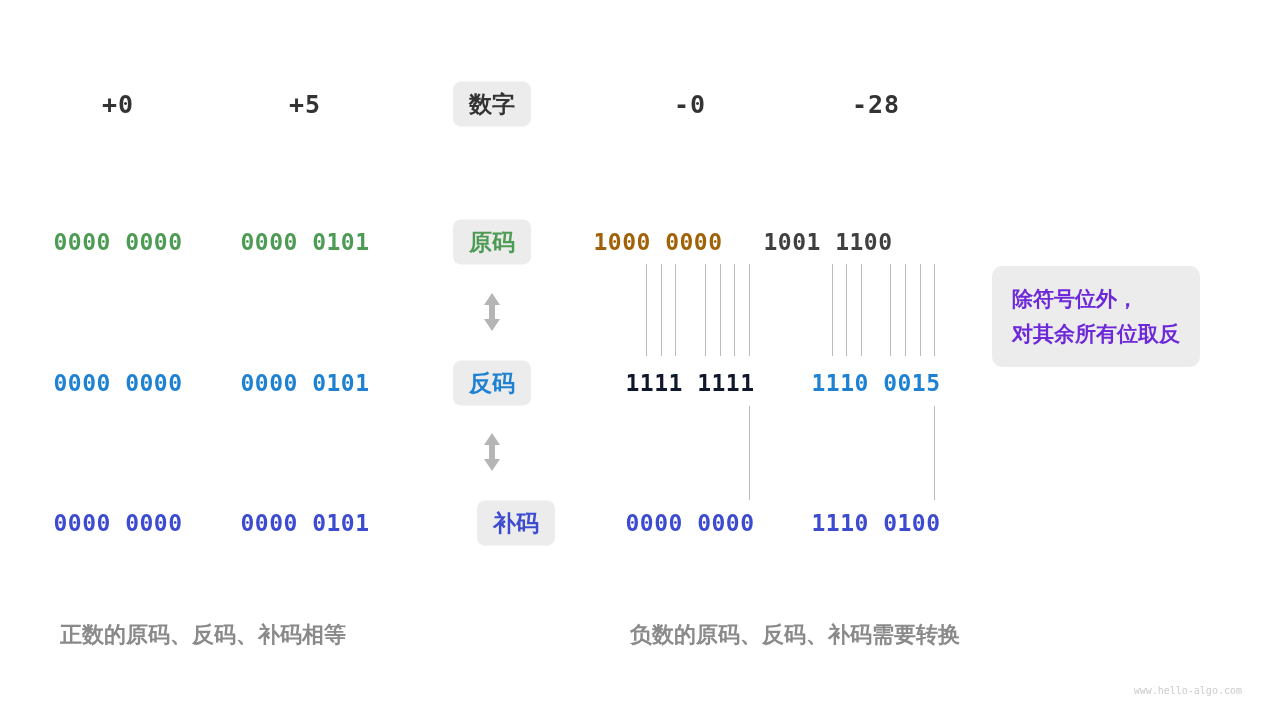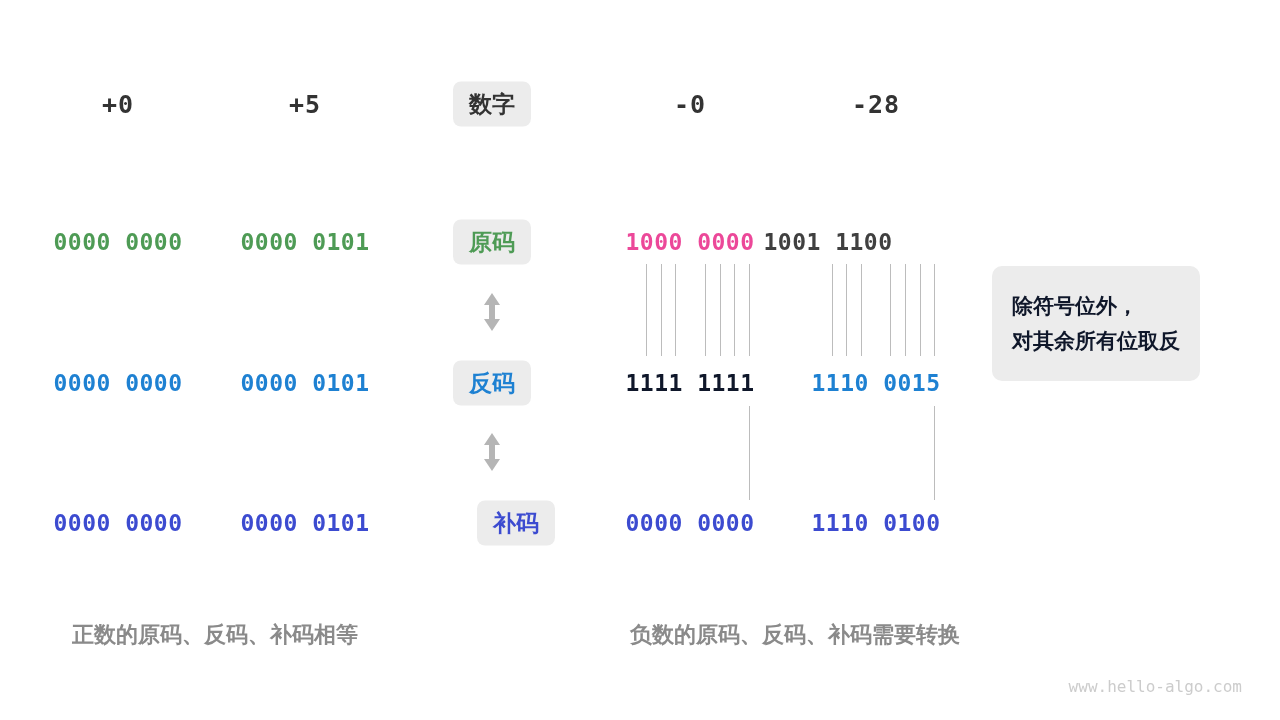--- a/index.html
+++ b/index.html
@@ -44,42 +44,42 @@
   }
   .arrow {
     position: absolute;
     transform: translate(-50%, -50%);
     line-height: 0;
   }
   .note {
     position: absolute;
     background: #ececec;
     border-radius: 10px;
-    padding: 23px 20px;
+    padding: 16px 20px;
     font-size: 21px;
     font-weight: bold;
-    color: #0f172a;
+    color: #6d28d9;
     line-height: 1.65;
     font-family: "DejaVu Sans", "Liberation Sans", sans-serif;
     white-space: nowrap;
   }
   .caption {
     position: absolute;
     transform: translateX(-50%);
     font-size: 22px;
     font-weight: bold;
     color: #8a8a8a;
     font-family: "DejaVu Sans", "Liberation Sans", sans-serif;
     white-space: nowrap;
   }
   .watermark {
     position: absolute;
     right: 38px;
     bottom: 24px;
-    font-size: 16px;
+    font-size: 10px;
     color: #cccccc;
     font-family: "DejaVu Sans Mono", monospace;
   }
 </style>
 </head>
 <body>
 
 <div class="canvas">
 
   <div class="cell header" style="left:118px; top:104px">+0</div>
@@ -88,21 +88,21 @@
     <span>数字</span>
   </div>
   <div class="cell header" style="left:690px; top:104px">-0</div>
   <div class="cell header" style="left:876px; top:104px">-28</div>
 
   <div class="cell bin" style="left: 118px; top: 242px; color: rgb(78, 155, 85);">0000 0000</div>
   <div class="cell bin" style="left: 305px; top: 242px; color: rgb(78, 155, 85);">0000 0101</div>
   <div class="cell badge" style="left:492px; top:242px">
     <span style="color: rgb(78, 155, 85);">原码</span>
   </div>
-  <div class="cell bin" style="left: 690px; top: 242px; color: #ec4899;">1000 0000</div>
+  <div class="cell bin" style="left: 658px; top: 242px; color: #a16207;">1000 0000</div>
   <div class="cell bin" style="left: 828px; top: 242px; color: #404040;">1001 1100</div>
 
   <div class="arrow" style="left: 492px; top: 312px; color: rgb(181, 181, 181);">
     <svg width="18" height="38" viewBox="0 0 18 38">
       <polygon fill="currentColor" points="9,0 17,12 12,12 12,26 17,26 9,38 1,26 6,26 6,12 1,12"></polygon>
     </svg>
   </div>
 
   <div class="vline" style="left:646px; top:264px; height:92px"></div>
   <div class="vline" style="left:661px; top:264px; height:92px"></div>
@@ -143,18 +143,18 @@
     <span style="color: rgb(60, 75, 208);">补码</span>
   </div>
   <div class="cell bin" style="left: 690px; top: 523px; color: rgb(60, 75, 208);">0000 0000</div>
   <div class="cell bin" style="left: 876px; top: 523px; color: rgb(60, 75, 208);">1110 0100</div>
 
   <div class="note" style="left:992px; top:266px">
     <div>除符号位外，</div>
     <div>对其余所有位取反</div>
   </div>
 
-  <div class="caption" style="left:215px; top:620px">正数的原码、反码、补码相等</div>
+  <div class="caption" style="left:203px; top:620px">正数的原码、反码、补码相等</div>
   <div class="caption" style="left:795px; top:620px">负数的原码、反码、补码需要转换</div>
 
   <div class="watermark">www.hello-algo.com</div>
 
 </div>
 
 </body></html>

